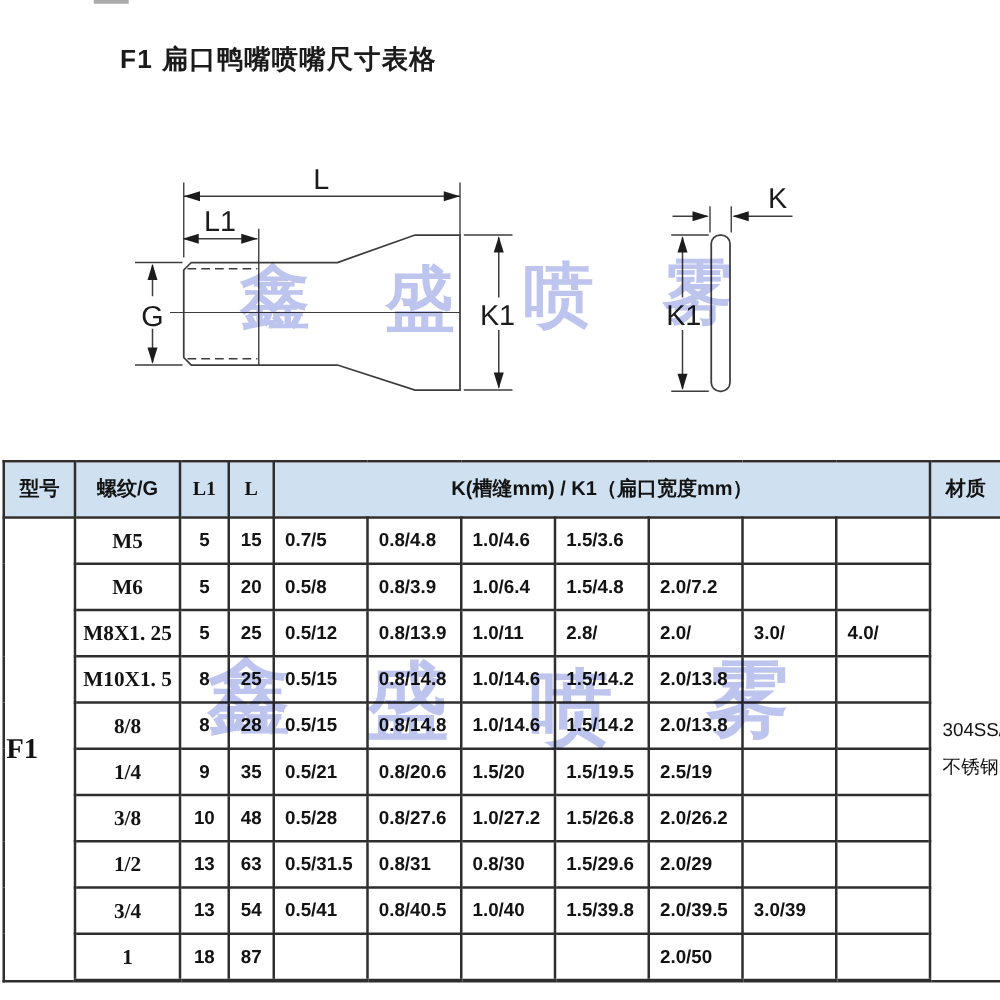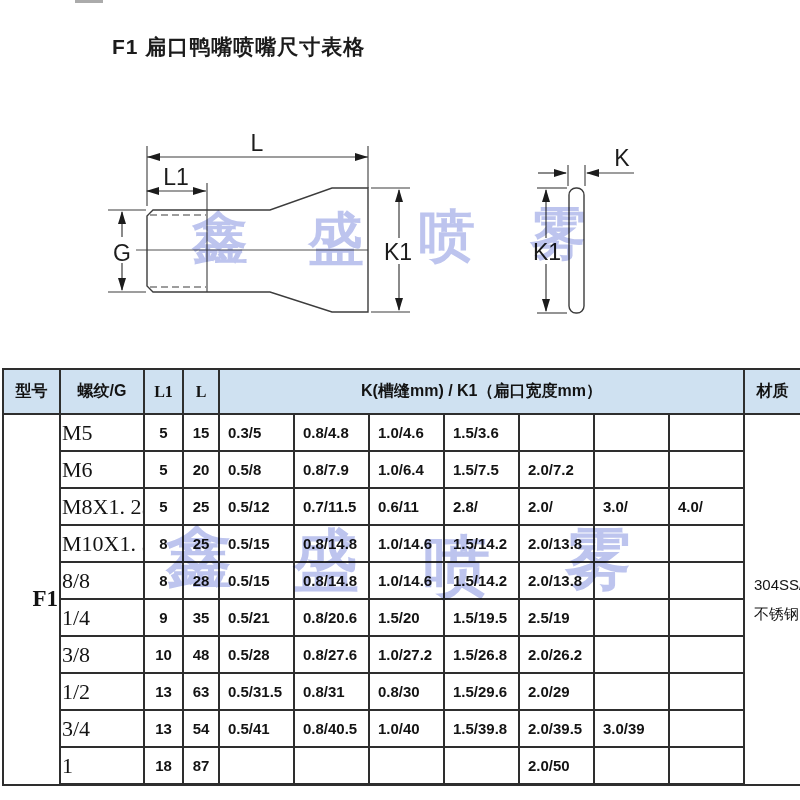--- a/index.html
+++ b/index.html
@@ -2,21 +2,21 @@
 <html><head>
 <meta charset="utf-8">
 <style>
   html,body{margin:0;padding:0;background:#fff;}
   body{width:800px;height:800px;font-family:"Liberation Sans",sans-serif;}
   #canvas{position:relative;width:800px;height:800px;overflow:hidden;background:#ffffff;}
 
   .top-artifact{position:absolute;left:75px;top:0;width:28px;height:3px;background:#ababab;}
 
   .page-title{
-    position:absolute;left:112px;top:33px;
+    position:absolute;left:96px;top:33px;
     font-size:21px;font-weight:bold;color:#1b1b1b;letter-spacing:1px;
     font-family:"Liberation Sans",sans-serif;
   }
 
   svg.diagram{position:absolute;left:0;top:0;}
   svg.diagram line, svg.diagram path, svg.diagram rect{stroke:#3c3c3c;fill:none;}
   svg.diagram text{fill:#1c1c1c;font-family:"Liberation Sans",sans-serif;font-size:23px;}
 
   .watermark{position:absolute;color:#7b89dd;opacity:.5;mix-blend-mode:multiply;
     font-weight:bold;z-index:5;pointer-events:none;line-height:1;
@@ -25,24 +25,24 @@
   .wm-t{font-size:66px;}
 
   table.spec{
     position:absolute;left:2px;top:368px;width:798px;
     border-collapse:collapse;table-layout:fixed;z-index:2;
     font-family:"Liberation Sans",sans-serif;color:#131313;
   }
   table.spec th, table.spec td{border:2px solid #2e2e2e;overflow:hidden;white-space:nowrap;}
   table.spec th{background:#cfe1f1;height:41px;font-size:16px;font-weight:bold;text-align:center;}
   table.spec td{height:33px;background:#fff;}
-  td.c-thread{font-family:"Liberation Serif",serif;font-weight:normal;font-size:22px;}
+  td.c-thread{font-family:"Liberation Serif",serif;font-weight:bold;font-size:17px;text-align:center;}
   td.c-num{font-weight:bold;font-size:15px;text-align:center;}
   td.c-k{font-weight:bold;font-size:15px;text-align:left;padding-left:8px;}
-  td.c-model{font-family:"Liberation Serif",serif;font-weight:bold;font-size:23px;text-align:right;border-bottom:none;}
+  td.c-model{font-family:"Liberation Serif",serif;font-weight:bold;font-size:23px;text-align:left;border-bottom:none;}
   td.c-material{font-size:15px;text-align:left;padding-left:9px;line-height:1.95;
     border-right:none;font-weight:normal;}
   th.h-material{border-right:none;}
   table.spec tr:last-child td{border-bottom:3px solid #2e2e2e;}
   th.h-serif{font-family:"Liberation Serif",serif;}
 </style>
 </head>
 <body>
 
 <div id="canvas">
@@ -133,51 +133,51 @@
       <th class="h-serif">L1</th>
       <th class="h-serif">L</th>
       <th colspan="7">K(槽缝mm)  /  K1（扁口宽度mm）</th>
       <th class="h-material">材质</th>
     </tr>
     <tr>
       <td class="c-model" rowspan="10">F1</td>
       <td class="c-thread">M5</td>
       <td class="c-num">5</td>
       <td class="c-num">15</td>
-      <td class="c-k">0.3/5</td>
+      <td class="c-k">0.7/5</td>
       <td class="c-k">0.8/4.8</td>
       <td class="c-k">1.0/4.6</td>
       <td class="c-k">1.5/3.6</td>
       <td class="c-k"></td>
       <td class="c-k"></td>
       <td class="c-k"></td>
       <td class="c-material" rowspan="10">
         <span>304SS/</span><br>
         <span>不锈钢</span>
       </td>
     </tr>
     <tr>
       <td class="c-thread">M6</td>
       <td class="c-num">5</td>
       <td class="c-num">20</td>
       <td class="c-k">0.5/8</td>
-      <td class="c-k">0.8/7.9</td>
+      <td class="c-k">0.8/3.9</td>
       <td class="c-k">1.0/6.4</td>
-      <td class="c-k">1.5/7.5</td>
+      <td class="c-k">1.5/4.8</td>
       <td class="c-k">2.0/7.2</td>
       <td class="c-k"></td>
       <td class="c-k"></td>
     </tr>
     <tr>
       <td class="c-thread">M8X1. 25</td>
       <td class="c-num">5</td>
       <td class="c-num">25</td>
       <td class="c-k">0.5/12</td>
-      <td class="c-k">0.7/11.5</td>
-      <td class="c-k">0.6/11</td>
+      <td class="c-k">0.8/13.9</td>
+      <td class="c-k">1.0/11</td>
       <td class="c-k">2.8/</td>
       <td class="c-k">2.0/</td>
       <td class="c-k">3.0/</td>
       <td class="c-k">4.0/</td>
     </tr>
     <tr>
       <td class="c-thread">M10X1. 5</td>
       <td class="c-num">8</td>
       <td class="c-num">25</td>
       <td class="c-k">0.5/15</td>

